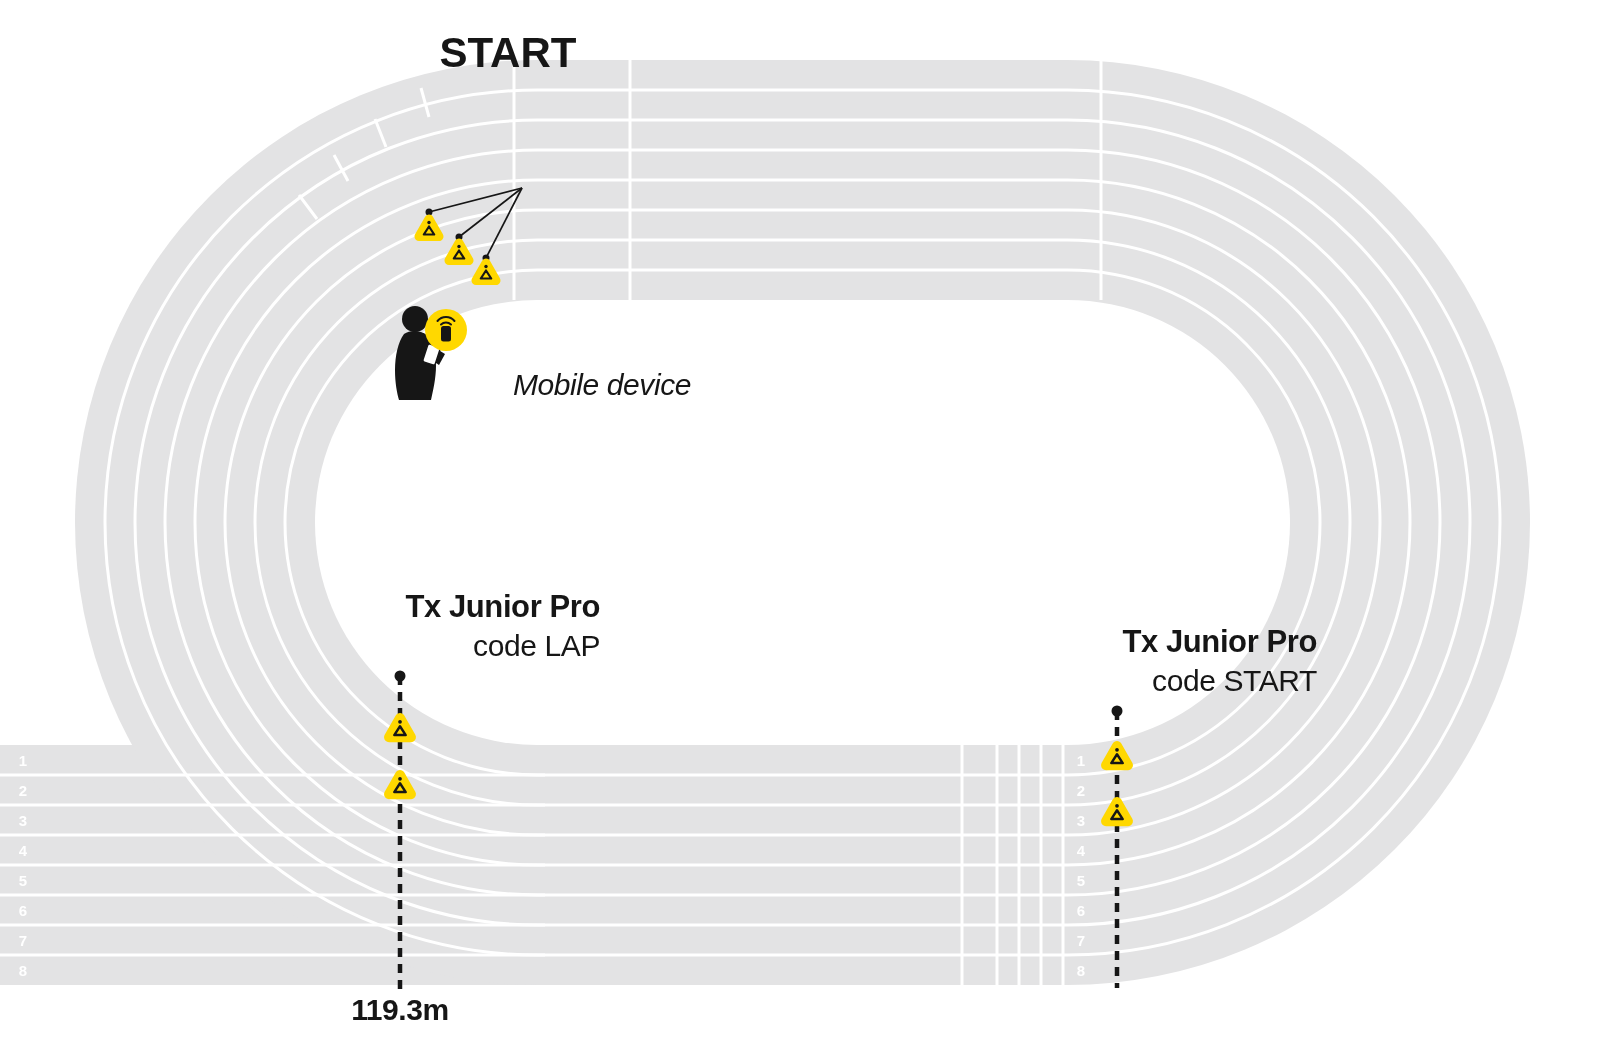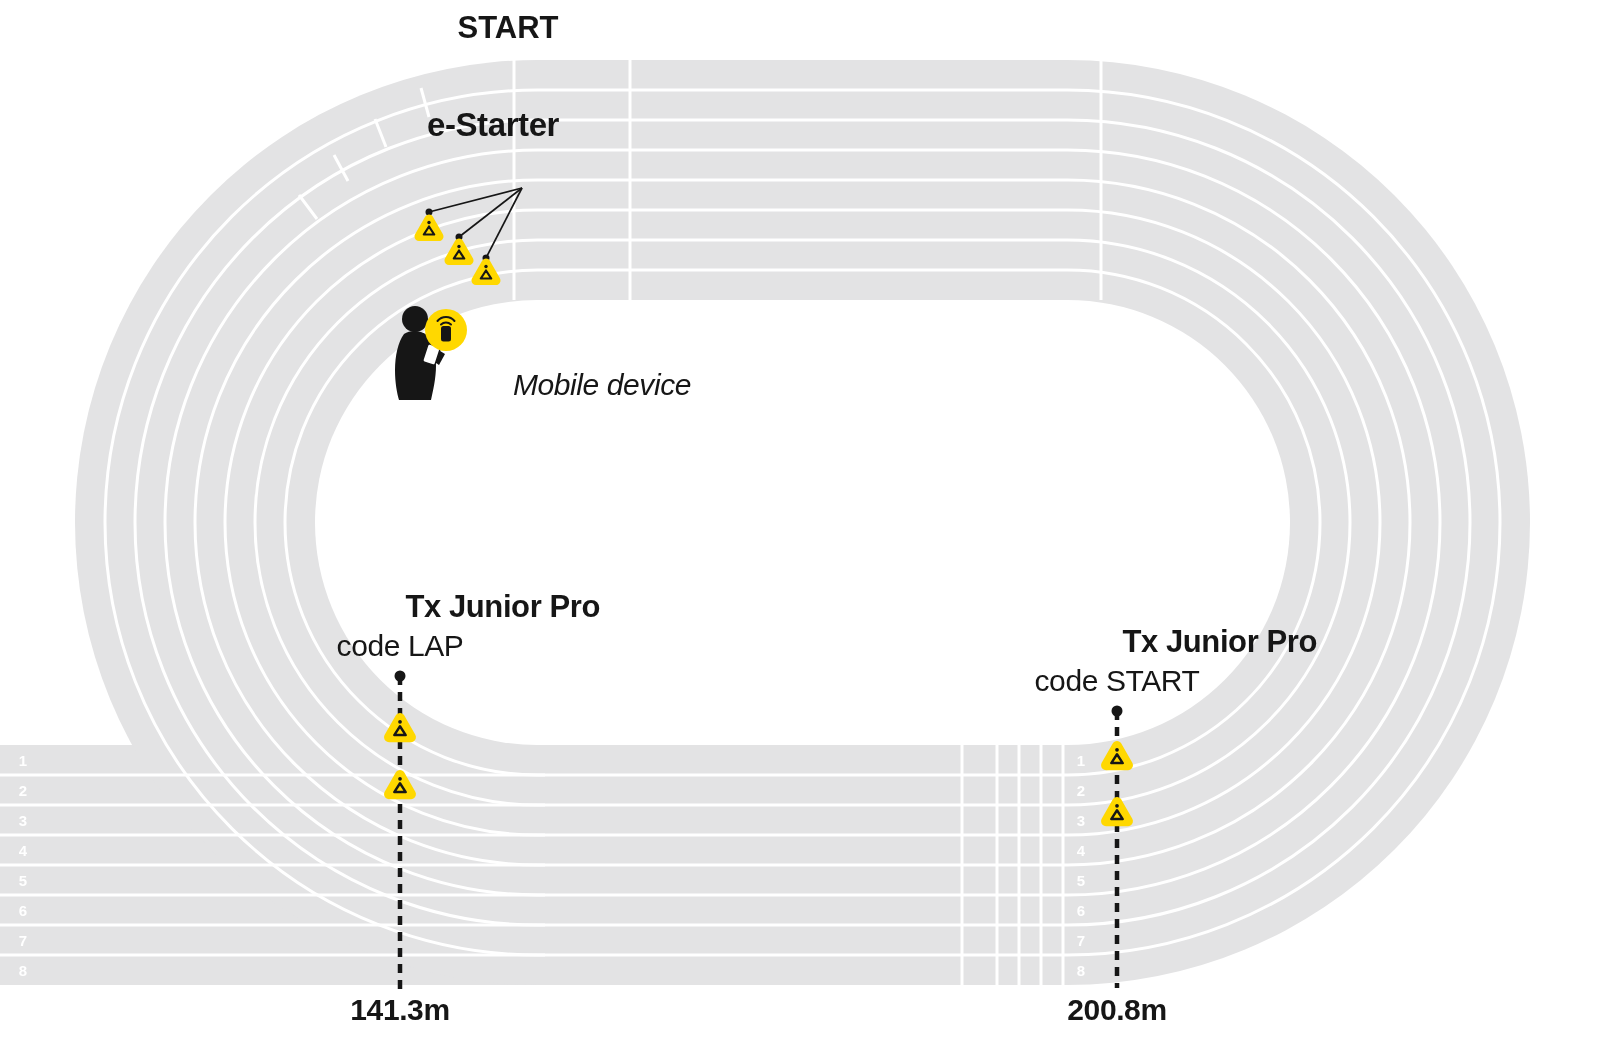--- a/index.html
+++ b/index.html
@@ -3,29 +3,29 @@
 <meta charset="utf-8">
 <style>
   html,body{margin:0;padding:0;background:#ffffff;}
   .stage{
     position:relative;width:1600px;height:1059px;overflow:hidden;
     background:#ffffff;color:#161616;
     font-family:"Liberation Sans", sans-serif;
   }
   .stage svg{position:absolute;left:0;top:0;}
   .label{position:absolute;text-align:center;line-height:1.28;letter-spacing:-0.4px;}
-  .start-label{left:408px;top:8px;width:200px;font-size:31px;font-weight:800;letter-spacing:0px;}
+  .start-label{left:408px;top:26px;width:200px;font-size:42px;font-weight:800;letter-spacing:0px;}
   .estarter-label{left:293px;top:104px;width:400px;}
   .estarter-label .t{font-size:33px;font-weight:800;}
   .estarter-label .s{font-size:30px;font-weight:400;}
   .mobile-label{left:452px;top:366px;width:300px;text-align:center;font-size:30px;font-style:italic;font-weight:400;}
   .lap-label{left:200px;top:587px;width:400px;}
   .finish-label{left:917px;top:622px;width:400px;}
   .point-label .t{font-size:31px;font-weight:800;text-align:right;}
-  .point-label .s{font-size:30px;font-weight:400;}
+  .point-label .s{font-size:30px;font-weight:400;text-align:right;}
   .dist{font-size:30px;font-weight:800;}
   .dist-lap{left:300px;top:991px;width:200px;}
   .dist-finish{left:1017px;top:991px;width:200px;}
 
   .lane{fill:none;stroke:#ffffff;stroke-width:3;}
   .mark{stroke:#ffffff;stroke-width:3;stroke-linecap:butt;}
   .callout{stroke:#161616;stroke-width:1.7;}
   .dash{stroke:#161616;stroke-width:4.5;stroke-dasharray:9 7;fill:none;}
   .dot{fill:#161616;}
   .wave{fill:none;stroke:#161616;stroke-width:2;stroke-linecap:round;}
@@ -144,30 +144,28 @@
       <circle class="dot" cx="1117" cy="711" r="5.5"></circle>
       <line class="dash" x1="1117" y1="711" x2="1117" y2="988"></line>
       <use href="#puck" transform="translate(1117,757) scale(1.1)"></use>
       <use href="#puck" transform="translate(1117,813) scale(1.1)"></use>
     </g>
   </svg>
 
   <div class="label start-label">START</div>
 
   <div class="label estarter-label">
-    <div class="t">e-Starter</div>
   </div>
 
   <div class="label mobile-label">Mobile device</div>
 
   <div class="label point-label lap-label">
     <div class="t">Tx Junior Pro</div>
     <div class="s">code LAP</div>
   </div>
 
   <div class="label point-label finish-label">
     <div class="t">Tx Junior Pro</div>
     <div class="s">code START</div>
   </div>
 
-  <div class="label dist dist-lap">141.3m</div>
-  <div class="label dist dist-finish">200.8m</div>
+  <div class="label dist dist-lap">119.3m</div>
 </div>
 
 </body></html>

